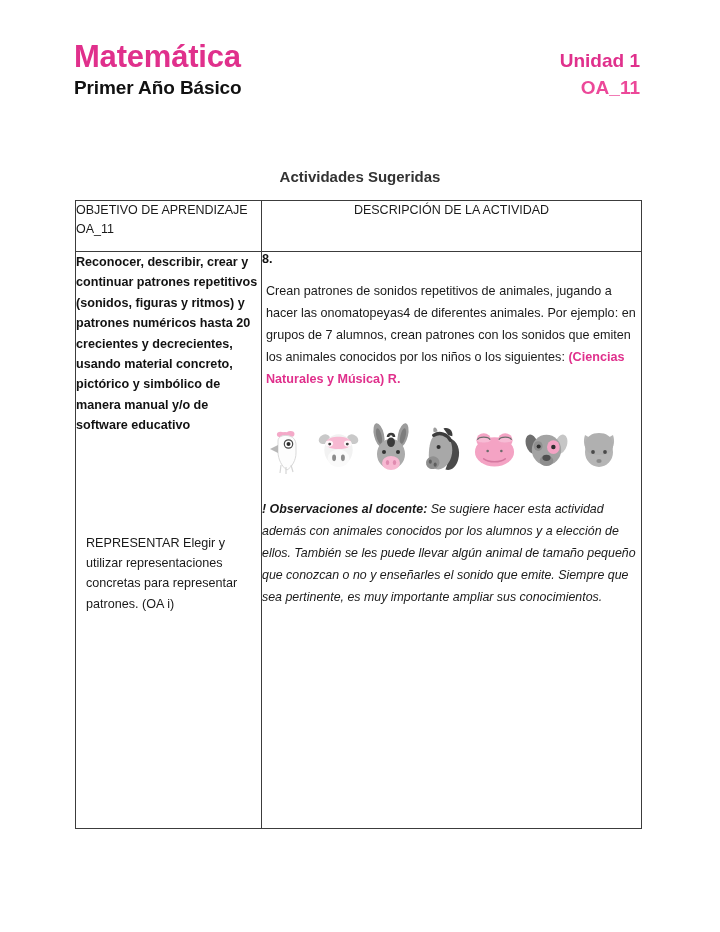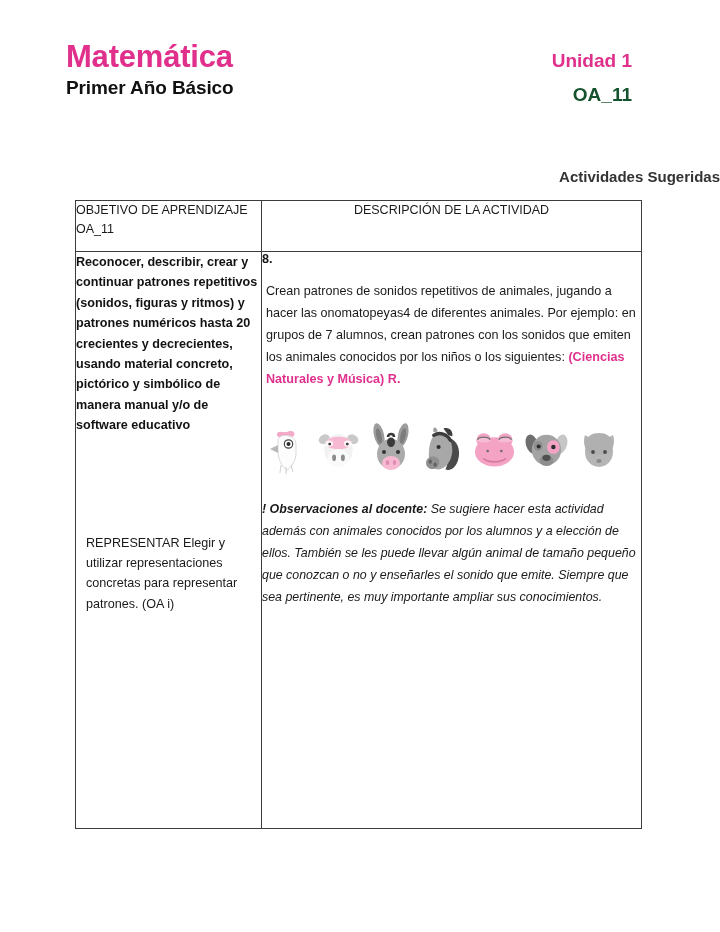--- a/index.html
+++ b/index.html
@@ -18,21 +18,21 @@
   .page {
     position: relative;
     width: 720px;
     height: 932px;
     box-sizing: border-box;
   }
 
   
   .doc-header {
     position: absolute;
-    left: 66px;
+    left: 74px;
     top: 40px;
     width: 566px;
     display: flex;
     justify-content: space-between;
     align-items: flex-start;
   }
   .header-left { text-align: left; }
   .header-right { text-align: right; padding-top: 8px; }
 
   .subject-title {
@@ -52,32 +52,32 @@
   }
   .unit-label {
     font-size: 19px;
     font-weight: bold;
     color: #e0308c;
     line-height: 1.35;
   }
   .oa-label {
     font-size: 19px;
     font-weight: bold;
-    color: #14532d;
+    color: #ec4899;
     line-height: 1.35;
-    margin-top: 8px;
+    margin-top: 1px;
   }
 
   
   .section-title {
     position: absolute;
     left: 0;
     top: 168px;
     width: 720px;
-    text-align: right;
+    text-align: center;
     font-size: 15px;
     font-weight: bold;
     color: #333333;
   }
 
   
   .act-table {
     position: absolute;
     left: 75px;
     top: 200px;

